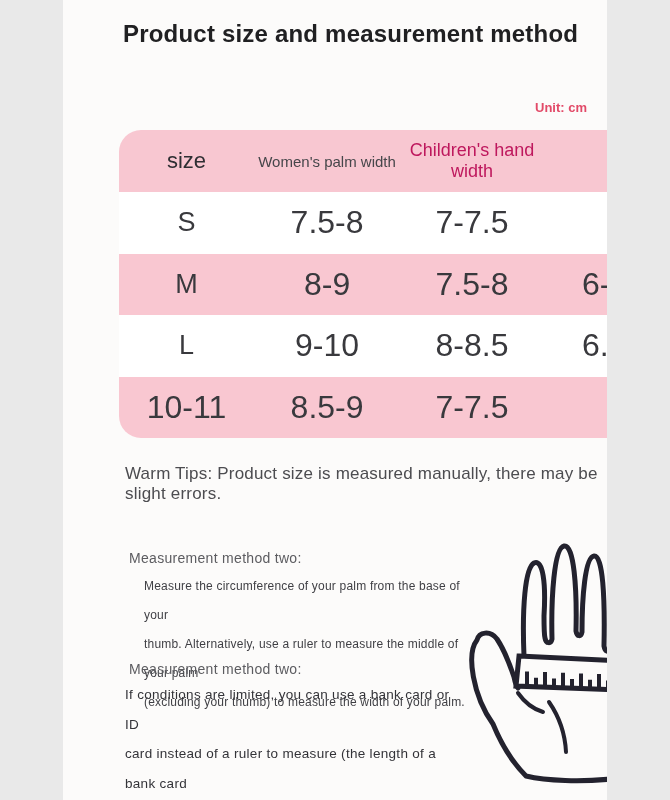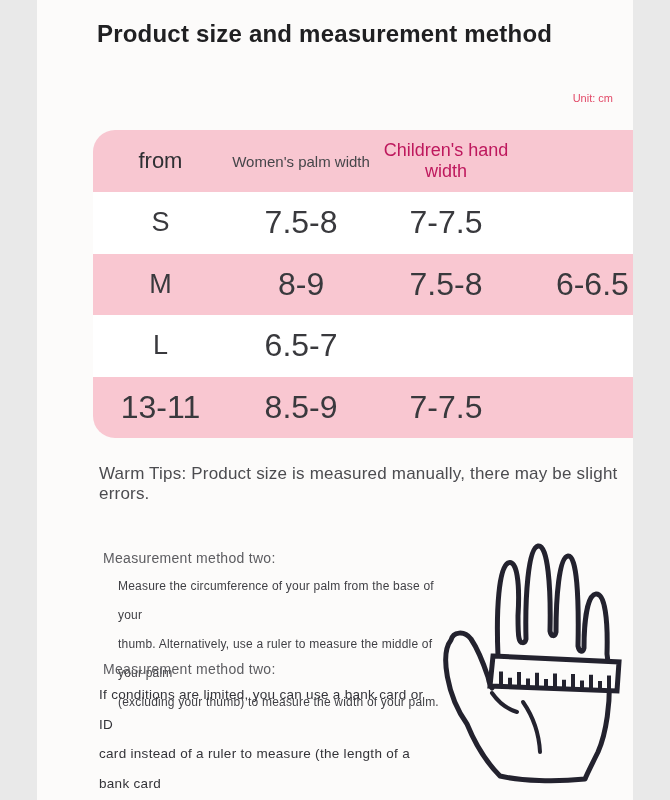--- a/index.html
+++ b/index.html
@@ -1,30 +1,30 @@
 <!DOCTYPE html>
 <html><head>
 <meta charset="utf-8">
 <style>
   html,body{margin:0;padding:0;background:#e9e9e9;}
   .stage{
     position:relative;
-    width:596px;height:800px;
+    width:544px;height:800px;
     background:#fcfbfa;
     font-family:"Liberation Sans", sans-serif;
     overflow:hidden;
     margin:0 auto;
   }
   .page-title{
     position:absolute;left:60px;top:20px;margin:0;
     font-size:24px;font-weight:700;color:#202022;letter-spacing:.2px;
   }
   .unit-label{
-    position:absolute;right:20px;top:92px;
-    font-size:11px;font-weight:400;color:#e24a68;
+    position:absolute;right:20px;top:100px;
+    font-size:13px;font-weight:700;color:#e24a68;
   }
   
   .size-table{
     position:absolute;left:56px;top:130px;width:574px;height:308px;
     border-radius:22px;overflow:hidden;
     display:flex;flex-direction:column;
   }
   .tr{display:grid;grid-template-columns:23.5% 25.5% 25% 26%;align-items:center;}
   .tr.thead{height:62px;background:#f8c7d1;}
   .tr.body-row{flex:1;}
@@ -65,45 +65,47 @@
 <body>
 
 <div class="stage">
 
   <h1 class="page-title">Product size and measurement method</h1>
 
   <div class="unit-label">Unit: cm</div>
 
   <div class="size-table">
     <div class="tr thead">
-      <div class="td h-size">from</div>
+      <div class="td h-size">size</div>
       <div class="td h-women">Women's palm width</div>
       <div class="td h-children">Children's hand width</div>
     </div>
 
     <div class="tr body-row row-white">
       <div class="td cell-size">S</div>
       <div class="td cell-val">7.5-8</div>
       <div class="td cell-val">7-7.5</div>
     </div>
 
     <div class="tr body-row row-pink">
       <div class="td cell-size">M</div>
       <div class="td cell-val">8-9</div>
       <div class="td cell-val">7.5-8</div>
       <div class="td cell-val">6-6.5</div>
     </div>
 
     <div class="tr body-row row-white">
       <div class="td cell-size">L</div>
+      <div class="td cell-val">9-10</div>
+      <div class="td cell-val">8-8.5</div>
       <div class="td cell-val">6.5-7</div>
     </div>
 
     <div class="tr body-row row-pink">
-      <div class="td cell-val">13-11</div>
+      <div class="td cell-val">10-11</div>
       <div class="td cell-val">8.5-9</div>
       <div class="td cell-val">7-7.5</div>
     </div>
   </div>
 
   <p class="warm-tips">Warm Tips: Product size is measured manually, there may be slight errors.</p>
 
   <p class="method-label first">Measurement method two:</p>
   <p class="method-text p1">Measure the circumference of your palm from the base of your
 thumb. Alternatively, use a ruler to measure the middle of your palm

